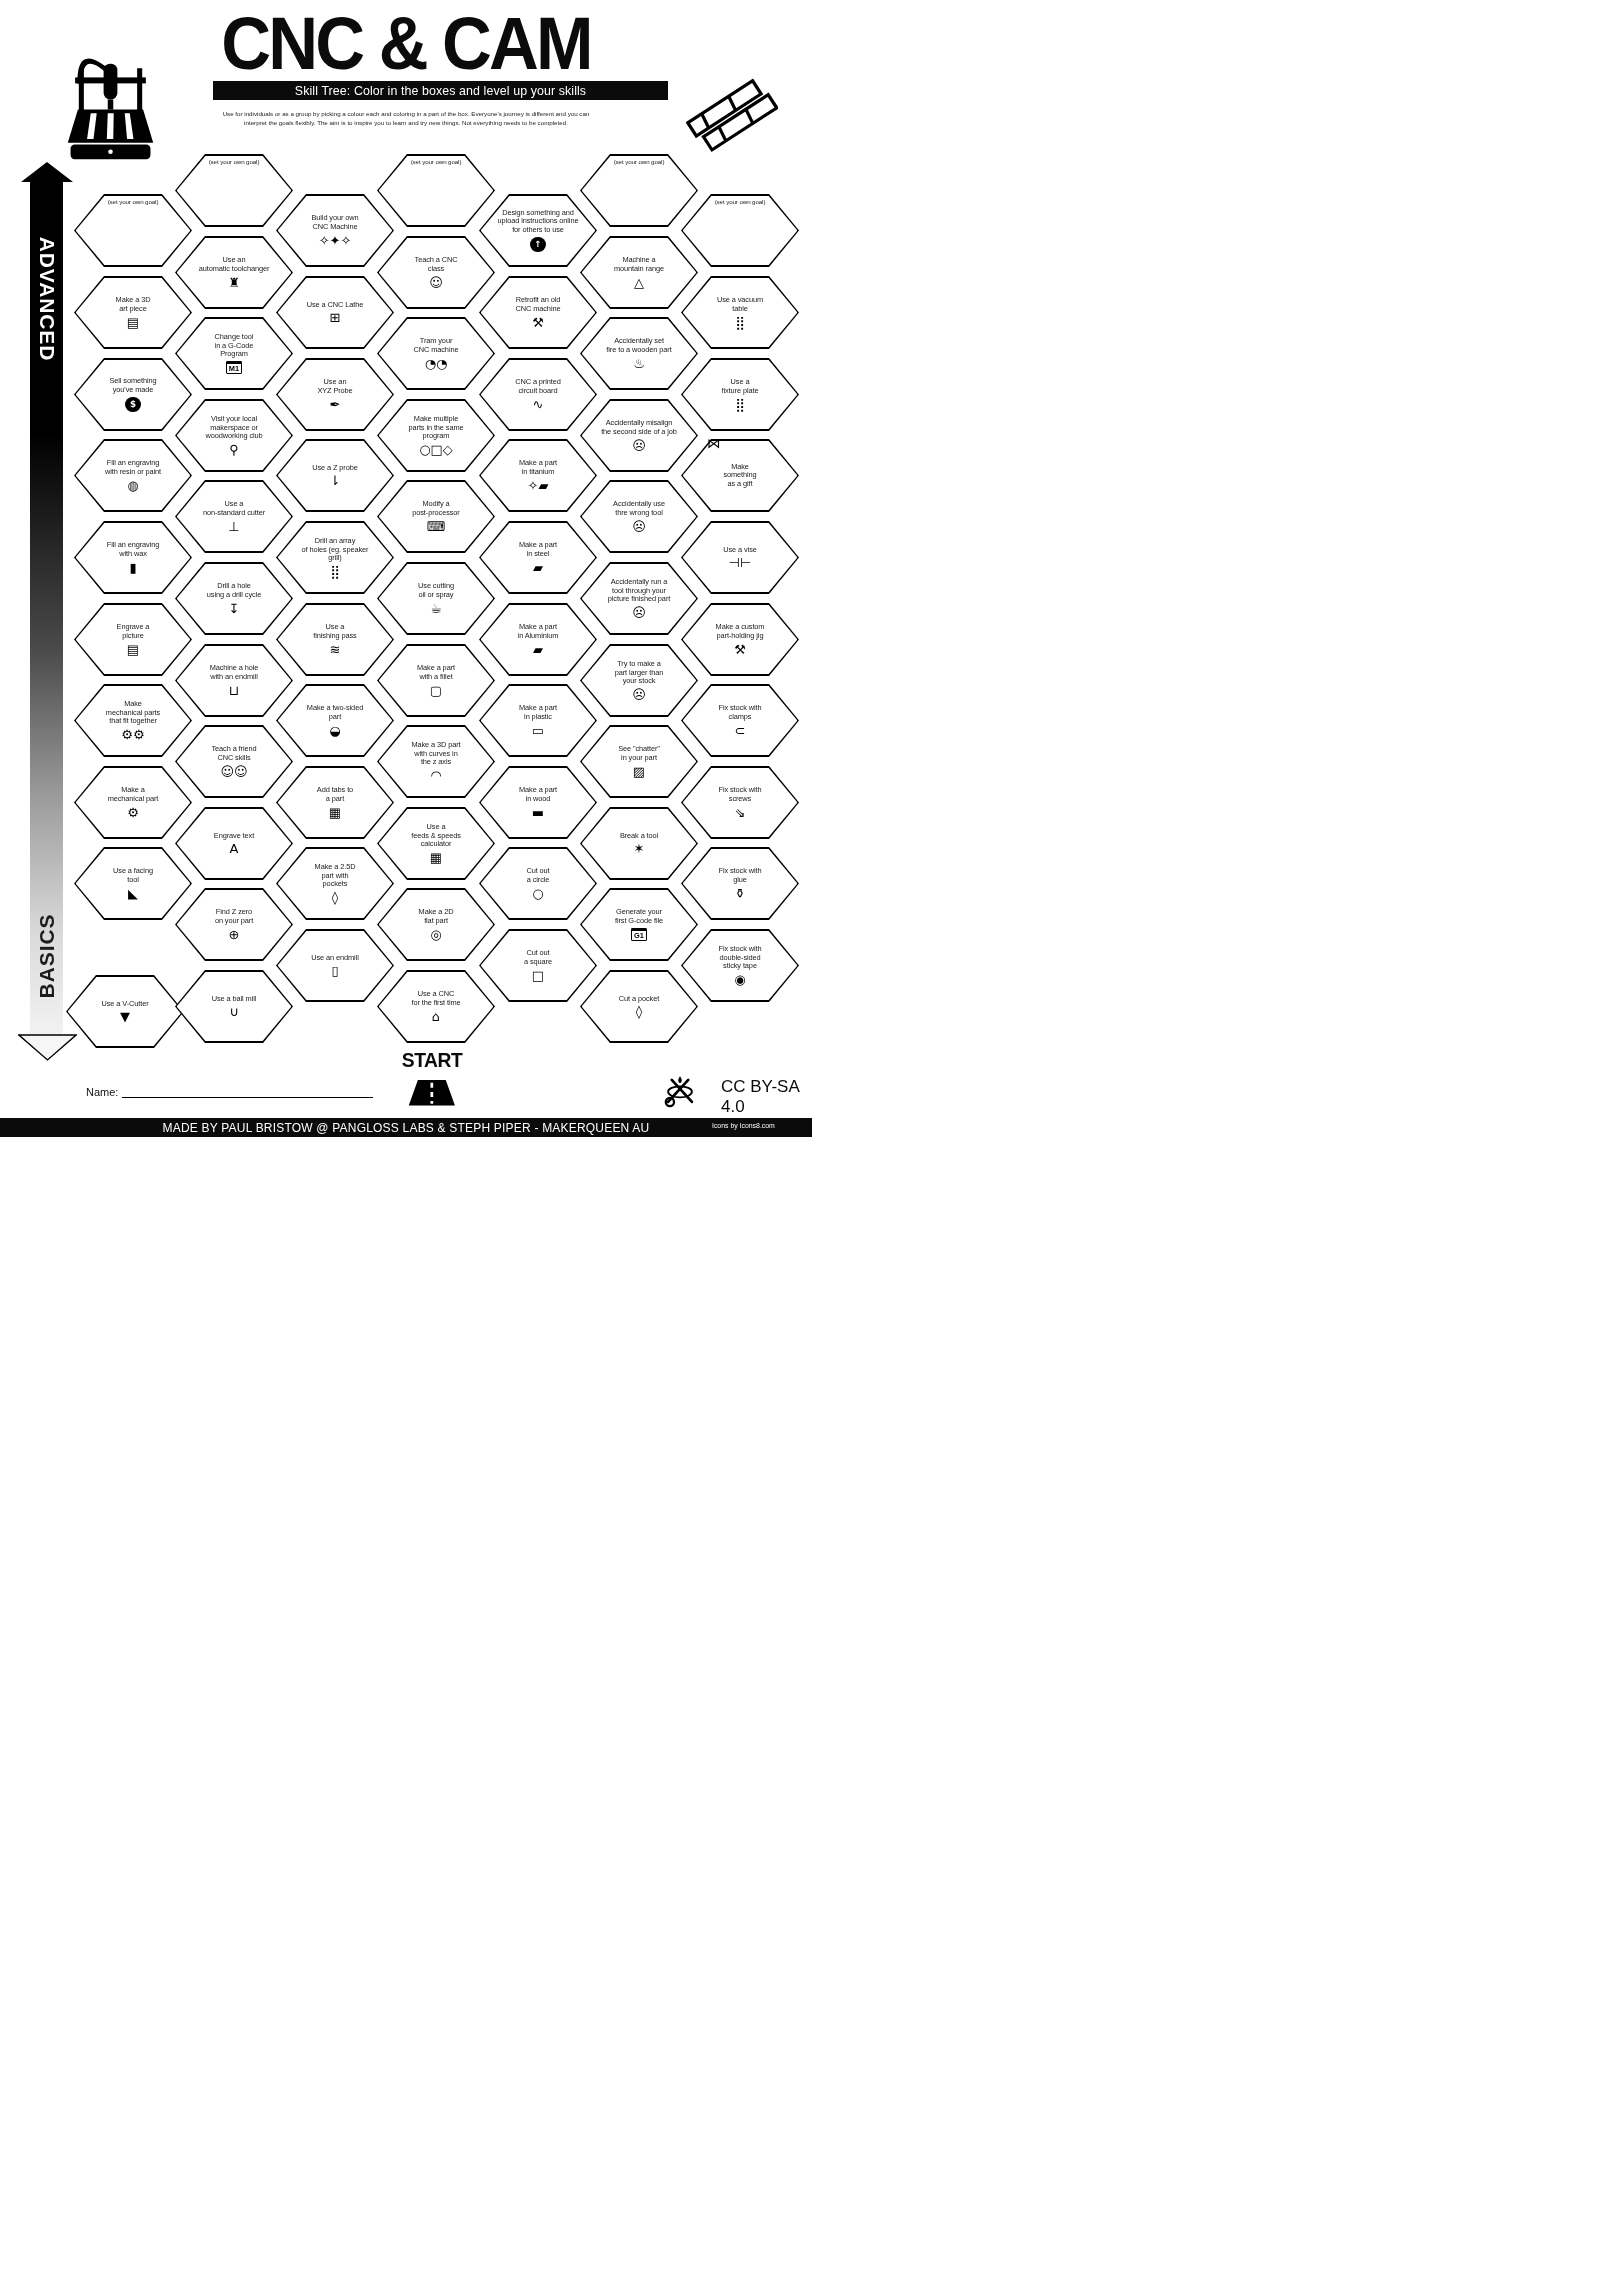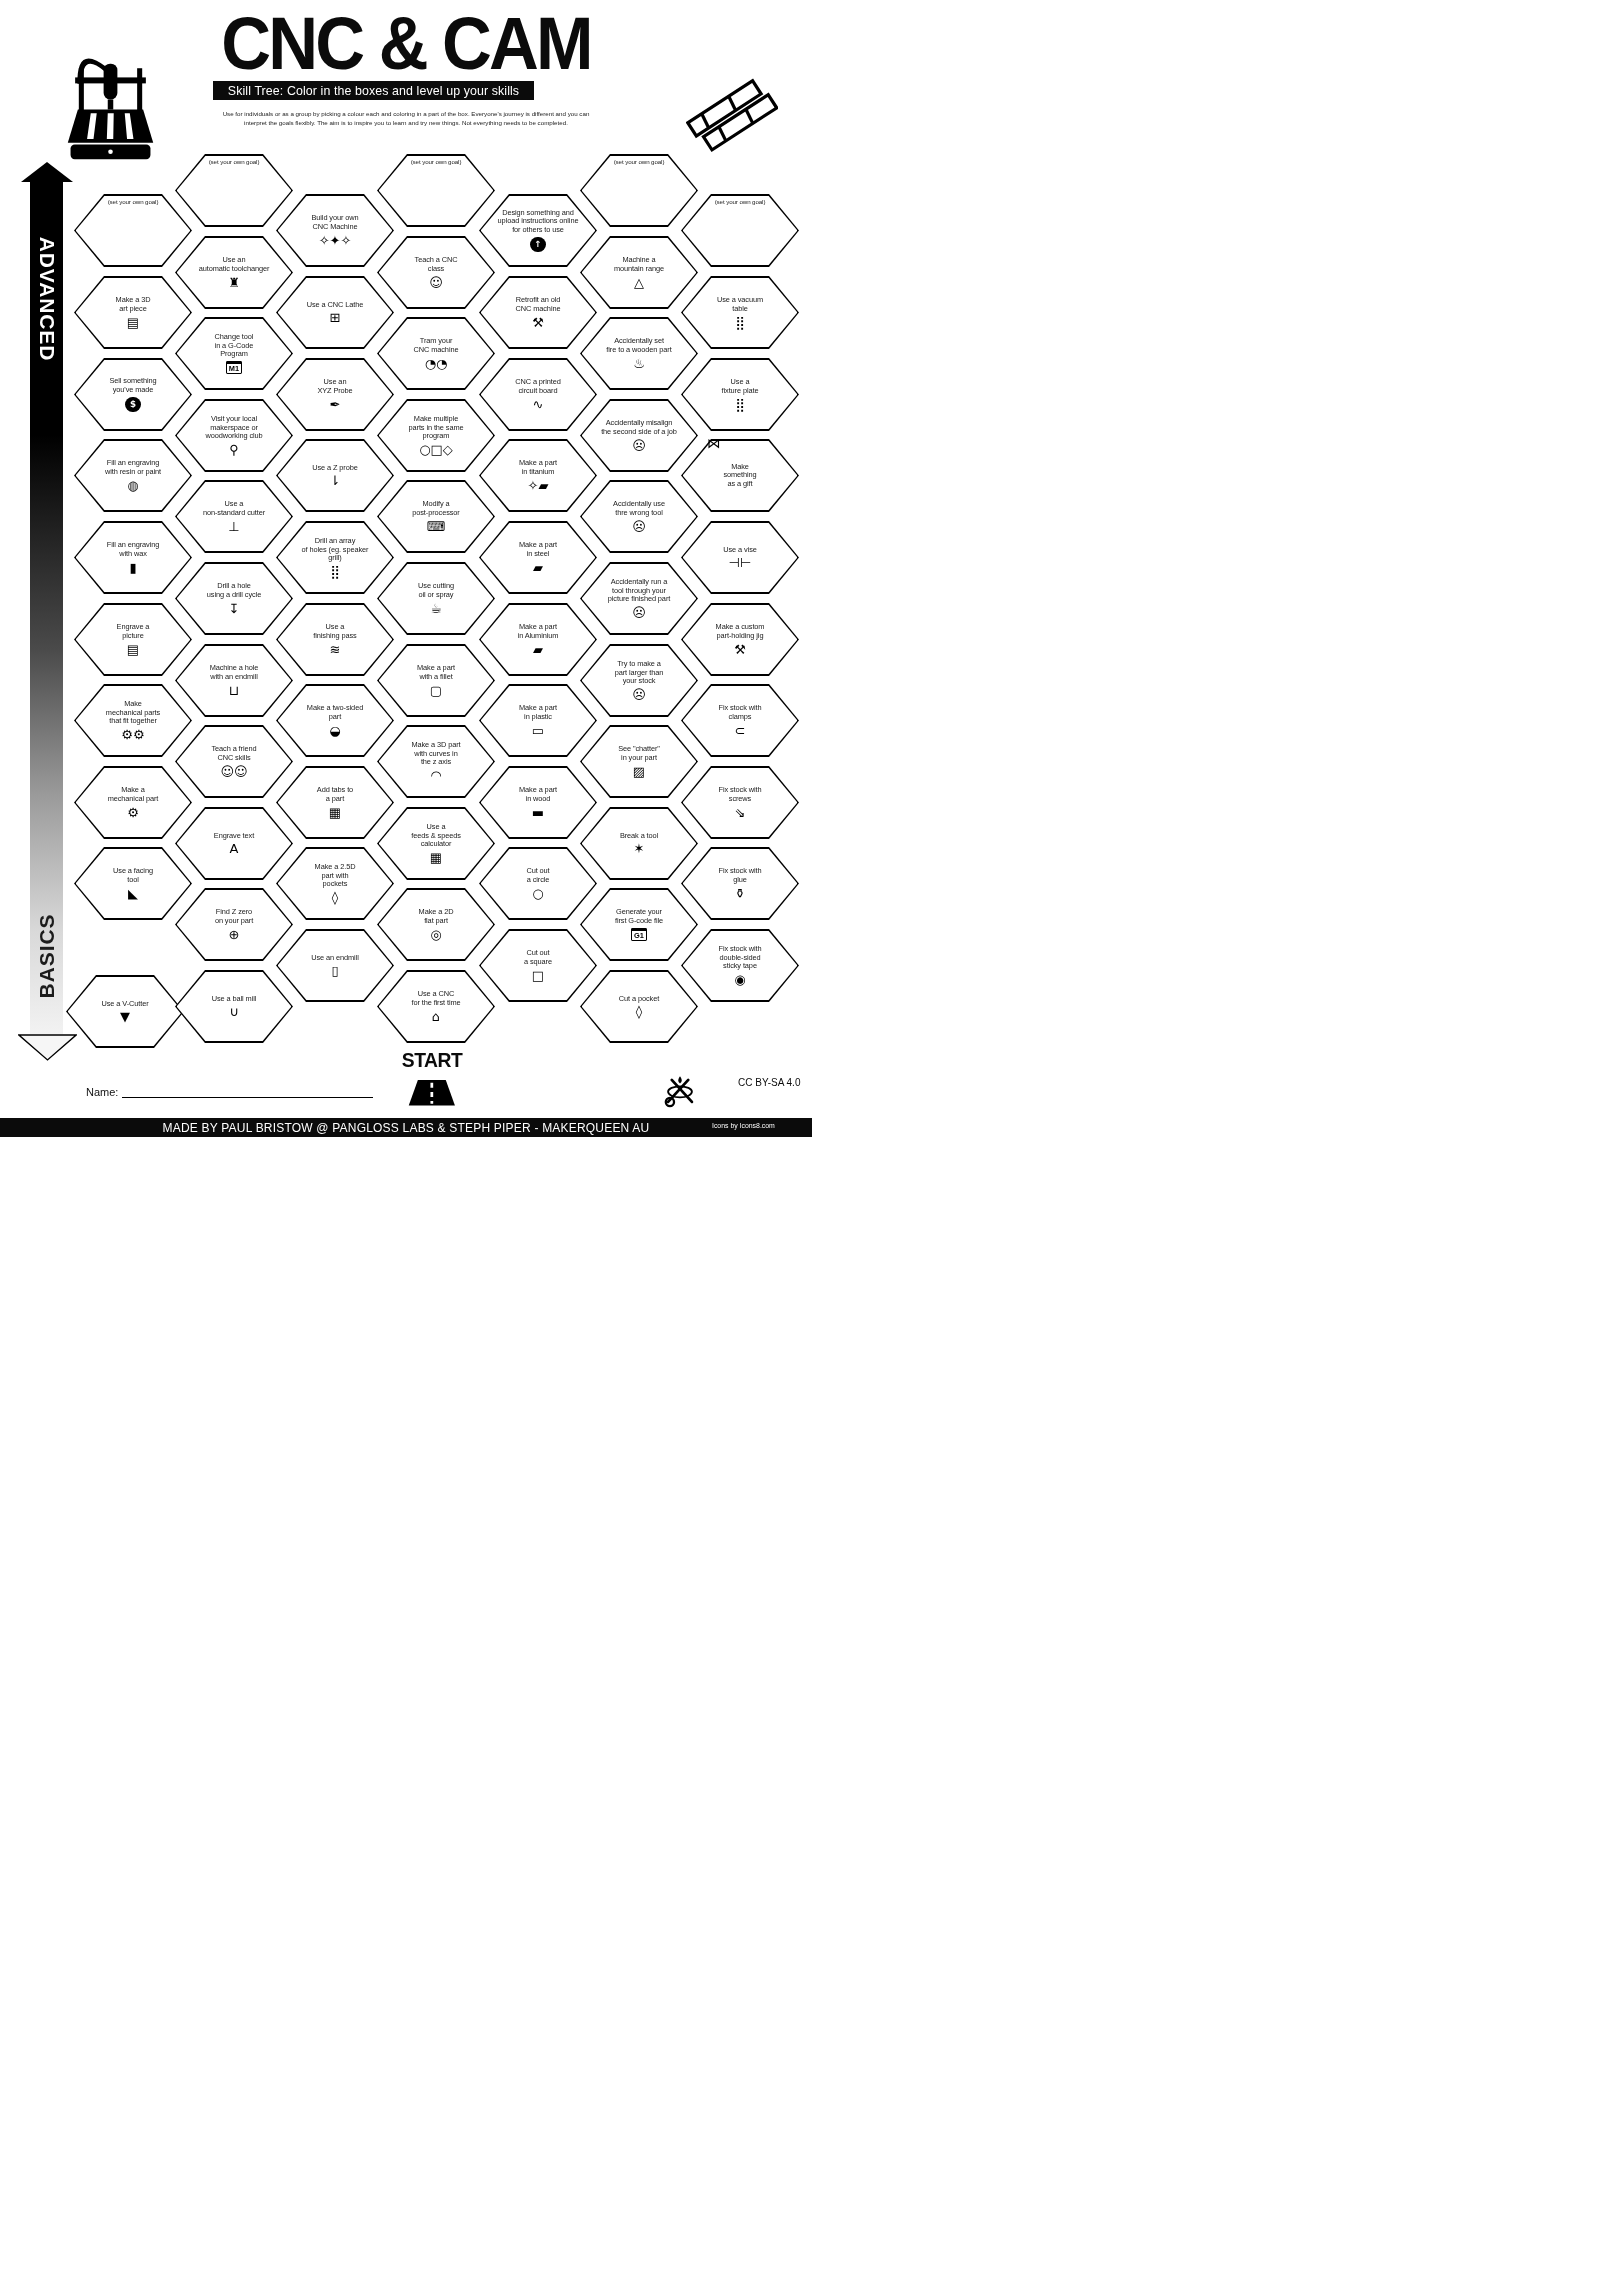--- a/index.html
+++ b/index.html
@@ -3,21 +3,21 @@
 <meta charset="utf-8">
 <style>
   html,body{margin:0;padding:0;background:#fff;}
   .page{position:relative;width:812px;height:1137px;background:#fff;overflow:hidden;
         font-family:"Liberation Sans","DejaVu Sans",sans-serif;color:#111;}
 
   
   .title{position:absolute;left:0;right:0;top:0.9px;text-align:center;
          font-size:69px;font-weight:bold;letter-spacing:-2.8px;color:#0b0b0b;
          transform:scaleY(1.08);transform-origin:top center;white-space:nowrap;}
-  .subtitle-bar{position:absolute;left:213px;top:81px;width:321px;height:19.3px;background:#0b0b0b;
+  .subtitle-bar{position:absolute;left:213px;top:81px;width:455px;height:19.3px;background:#0b0b0b;
          color:#fff;display:flex;align-items:center;justify-content:center;font-size:12.4px;letter-spacing:0.1px;}
   .intro{position:absolute;left:160px;top:109px;width:492px;text-align:center;
          font-size:6.2px;line-height:1.5;white-space:pre-line;color:#222;}
 
   .cnc-logo{position:absolute;left:61px;top:37px;}
   .planks{position:absolute;left:686px;top:76px;}
 
   
   .arrow-body{position:absolute;left:30px;top:178px;width:33px;height:856px;
         background:linear-gradient(180deg,#000 0%,#000 30%,#4a4a4a 55%,#9a9a9a 72%,#d9d9d9 88%,#f2f2f2 100%);}
@@ -48,21 +48,21 @@
   
   .start-row{position:absolute;left:432px;top:1050px;transform:translateX(-50%);
         display:flex;align-items:center;gap:7.4px;flex-direction:column;}
   .start-word{font-size:19.3px;font-weight:bold;letter-spacing:-0.5px;color:#0b0b0b;}
   .name-row{position:absolute;left:86px;top:1085px;display:flex;align-items:flex-end;gap:3.7px;font-size:11px;color:#111;}
   .name-line{width:251px;border-bottom:0.9px solid #000;height:12px;}
   .footer-bar{position:absolute;left:0;top:1118px;width:812px;height:19px;background:#0b0b0b;
         display:flex;align-items:center;justify-content:center;}
   .footer-credit{color:#fff;font-size:12px;letter-spacing:0.2px;}
   .icons-credit{position:absolute;left:712px;top:1122px;color:#fff;font-size:6.9px;}
-  .license{position:absolute;left:738px;top:1077px;font-size:10px;color:#0b0b0b;}
+  .license{position:absolute;left:721px;top:1077px;font-size:17px;color:#0b0b0b;}
   .logo-circle{position:absolute;left:652px;top:1062px;width:56px;height:56px;border-radius:50%;
         background:#fff;display:flex;align-items:center;justify-content:center;}
 </style>
 </head>
 <body>
 
 <div class="page">
 
   <div class="title">CNC &amp; CAM</div>
   <div class="subtitle-bar">

